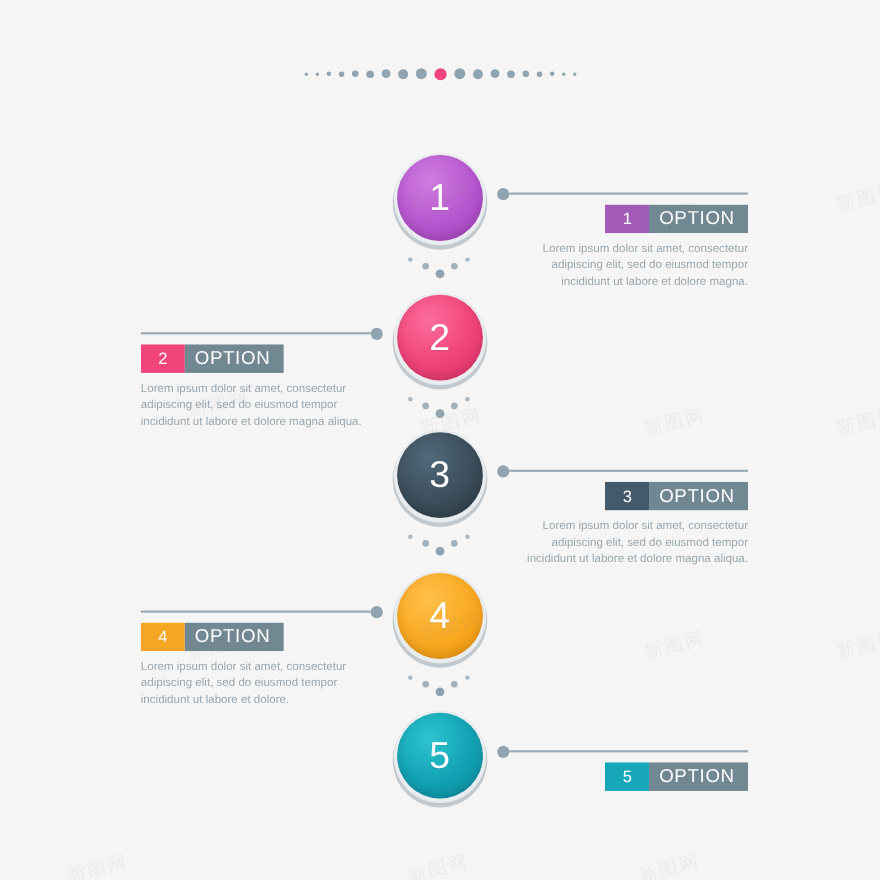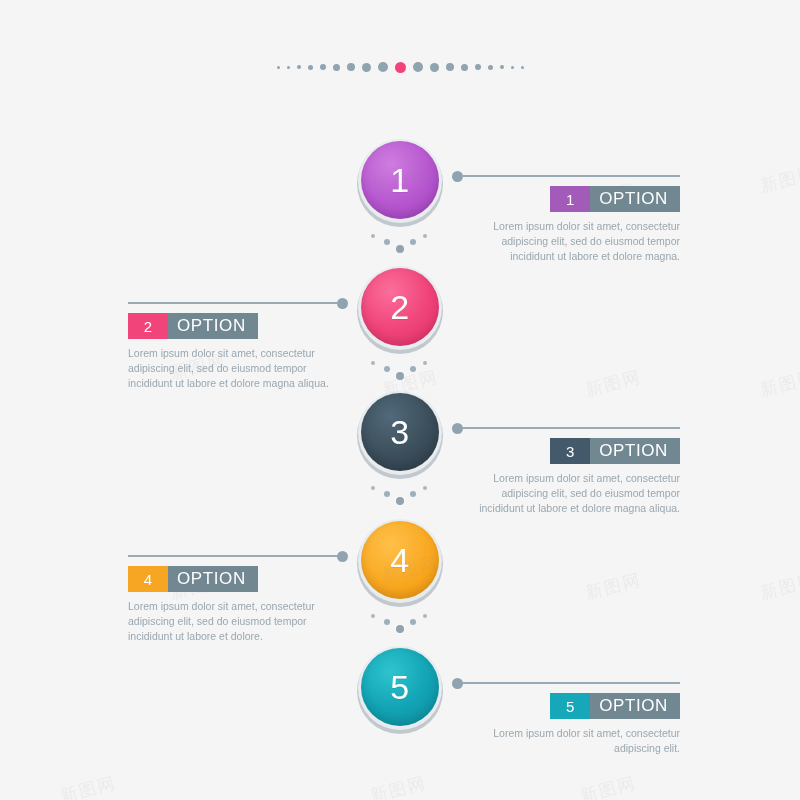--- a/index.html
+++ b/index.html
@@ -299,21 +299,21 @@
           <span class="circle-num">5</span>
         </div>
       </div>
       <div class="connector to-right" style="top: 677px; left: 452px; width: 228px;">
         <div class="knob"></div>
         <div class="rule"></div>
       </div>
       <div class="text-block right" style="top: 693px; left: 478px; width: 202px;"><div class="opt-bar">
           <span class="opt-num" style="background: rgb(22, 168, 184);">5</span>
           <span class="opt-word">OPTION</span>
-        </div><p class="opt-desc">Lorem ipsum dolor sit amet, consectetur adipiscing elit.</p></div>
+        </div></div>
     </div>
 
   <div id="wm-layer">
       <div class="wm" style="left: 372px; top: 168px;">新图网</div>
       <div class="wm" style="left: 760px; top: 168px;">新图网</div>
       <div class="wm" style="left: 580px; top: 185px;">新图网</div>
       <div class="wm" style="left: 170px; top: 355px;">新图网</div>
       <div class="wm" style="left: 382px; top: 372px;">新图网</div>
       <div class="wm" style="left: 585px; top: 372px;">新图网</div>
       <div class="wm" style="left: 760px; top: 372px;">新图网</div>

